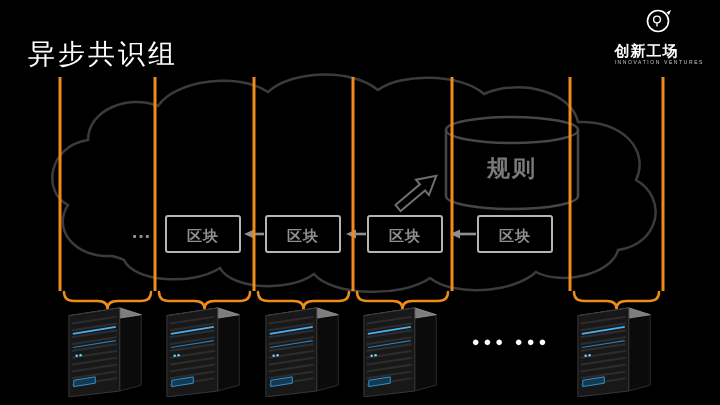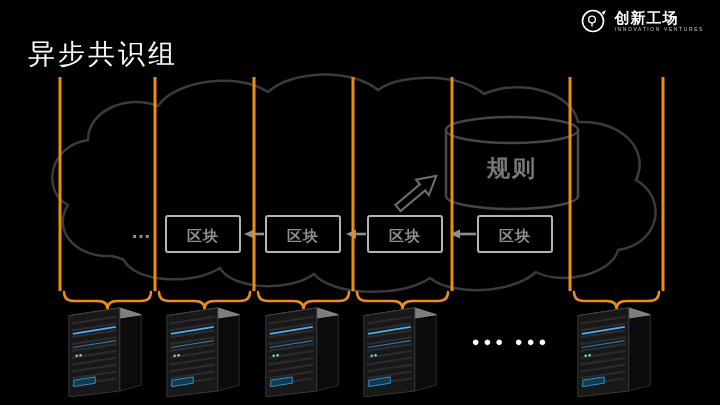--- a/index.html
+++ b/index.html
@@ -5,21 +5,21 @@
   html,body{margin:0;padding:0;background:#000;}
   .stage{
     position:relative;width:720px;height:405px;background:#000000;
     overflow:hidden;font-family:"Liberation Sans",sans-serif;
   }
   .title{
     position:absolute;left:28px;top:36px;
     font-family:Liberation Sans, sans-serif;
     font-size:27px;color:#ffffff;letter-spacing:3px;font-weight:500;
   }
-  .logo{position:absolute;right:16px;top:7px;display:flex;align-items:center;gap:7px;}
+  .logo{position:absolute;right:16px;top:7px;display:flex;align-items:center;gap:7px;flex-direction:column;}
   .logo-text{display:flex;flex-direction:column;line-height:1.15;}
   .logo-name{color:#ffffff;font-weight:bold;font-size:15px;letter-spacing:1px;}
   .logo-sub{color:#c9c9c9;font-size:5px;letter-spacing:1.6px;margin-top:1px;}
   .diagram-svg{position:absolute;left:0;top:0;width:720px;height:405px;}
   .server{position:absolute;top:299px;width:88px;height:98px;}
   .more-dots{
     position:absolute;left:452px;top:334px;width:118px;text-align:center;
     color:#ffffff;font-size:13px;letter-spacing:4px;font-weight:bold;white-space:nowrap;
   }
   .block-label{font-size:15px;font-weight:bold;fill:#8F8F8F;letter-spacing:1px;}

